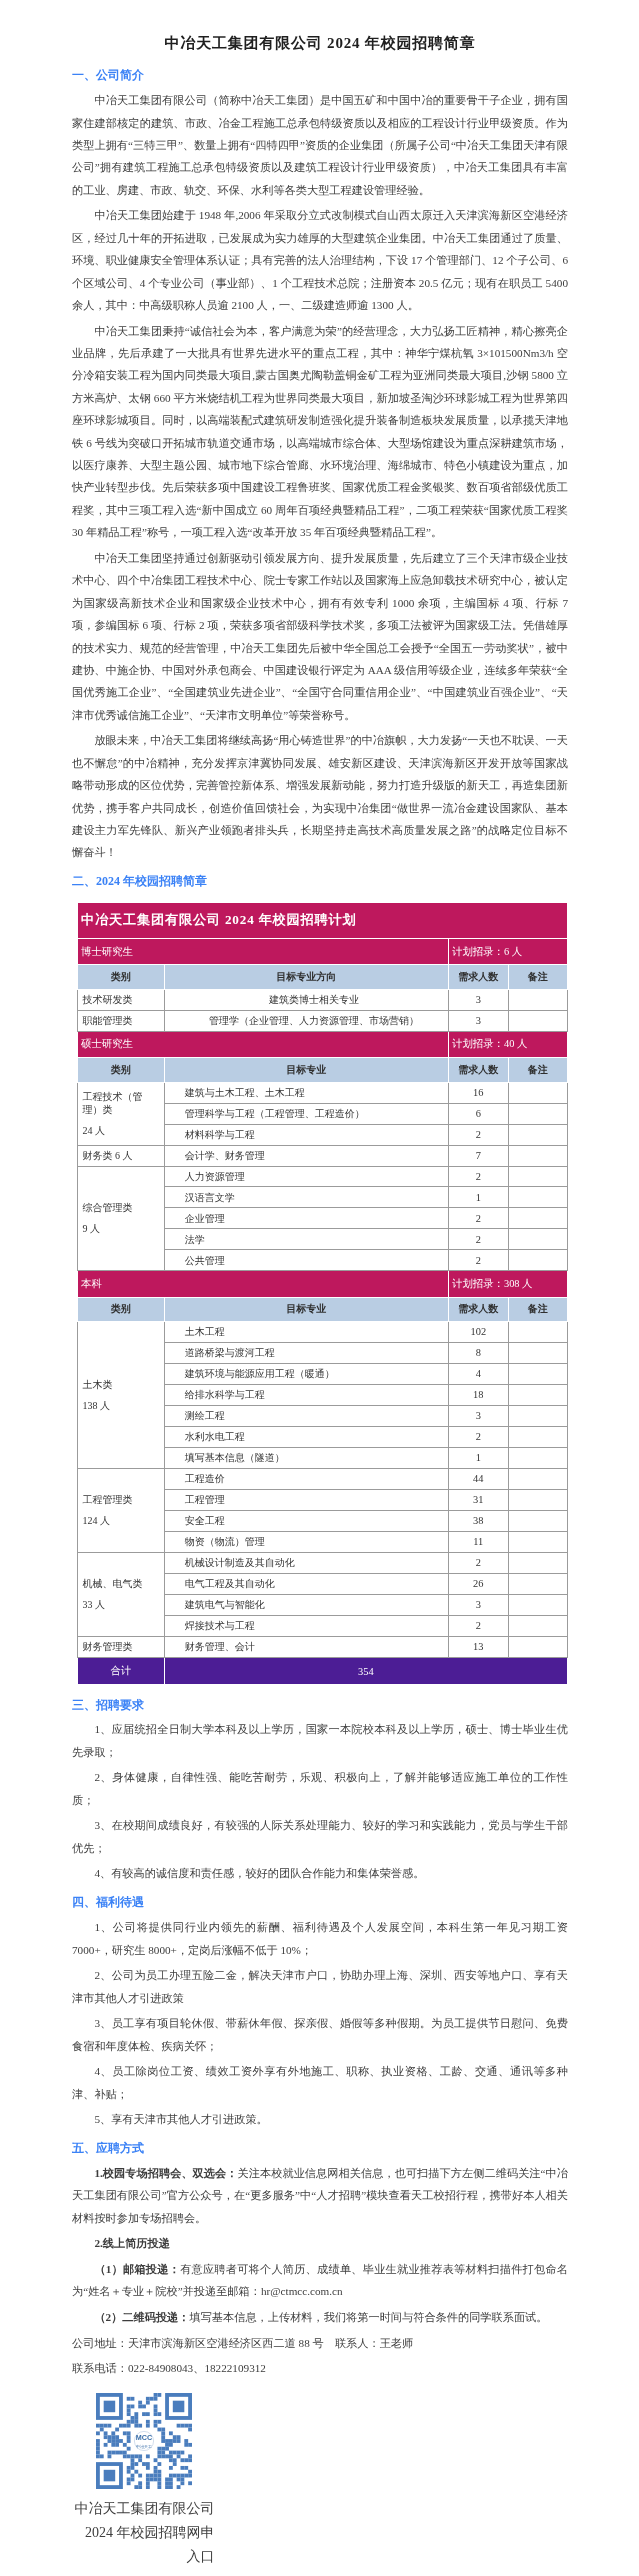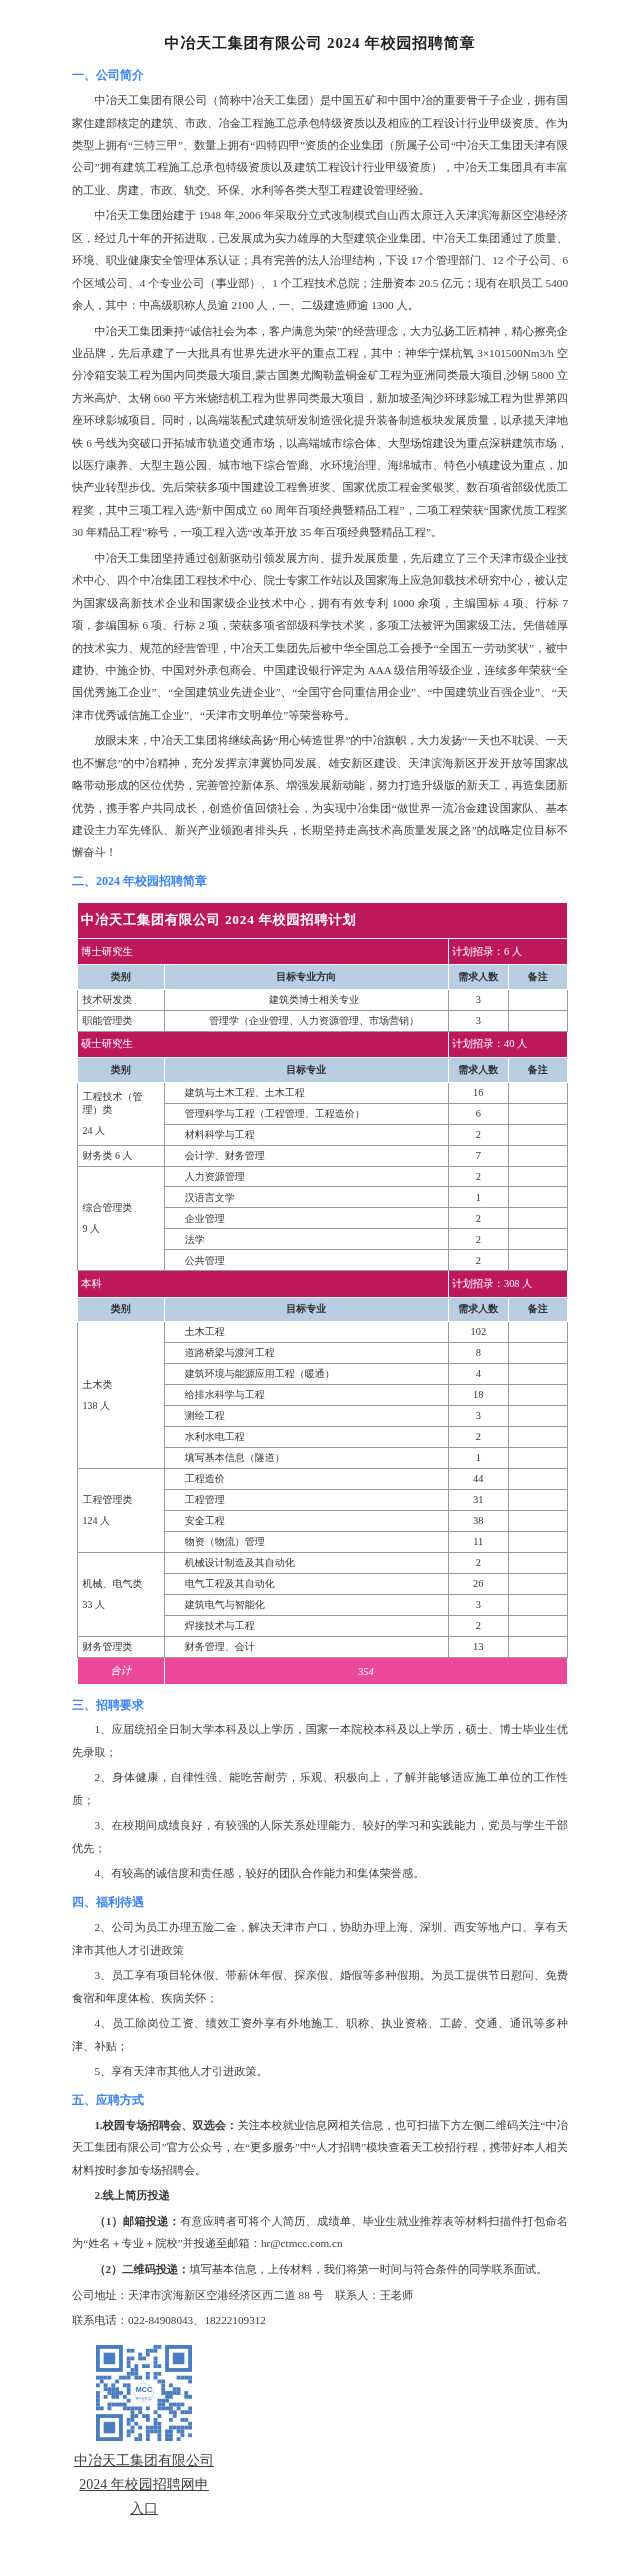--- a/index.html
+++ b/index.html
@@ -77,35 +77,33 @@
     background:#ffffff;
     padding:3.2px 4.8px;
     line-height:13.6px;
   }
   td.cat{text-align:left;}
   td.cat .hc{margin-top:7.2px;}
   td.major{text-align:left;padding-left:20px;}
   td.major.center{text-align:center;}
   td.num{text-align:center;font-size:10.4px;}
   tr.total td{
-    background:#ec4899;
+    background:#4c1d95;
     color:#ffffff;
     text-align:center;
     border:1.6px solid #ffffff;
     padding:6.4px 3.2px;
     font-size:10.4px;
-    font-style:italic;
   }
 
   
   .qr-wrap{
     width:141px;
     margin:13px 0 0 1.6px;
-    text-align:center;
-    text-decoration:underline;
+    text-align:right;
   }
   .qr-box{
     width:96px;height:96px;
     margin:0 auto 8px auto;
   }
   .qr-caption{
     font-size:14px;
     line-height:24px;
     color:#3d3d3d;
     margin:0;
@@ -338,20 +336,21 @@
     </tbody>
   </table>
 
   <div class="sec-heading">三、招聘要求</div>
   <p class="body-par">1、应届统招全日制大学本科及以上学历，国家一本院校本科及以上学历，硕士、博士毕业生优先录取；</p>
   <p class="body-par">2、身体健康，自律性强、能吃苦耐劳，乐观、积极向上，了解并能够适应施工单位的工作性质；</p>
   <p class="body-par">3、在校期间成绩良好，有较强的人际关系处理能力、较好的学习和实践能力，党员与学生干部优先；</p>
   <p class="body-par">4、有较高的诚信度和责任感，较好的团队合作能力和集体荣誉感。</p>
 
   <div class="sec-heading">四、福利待遇</div>
+  <p class="body-par">1、公司将提供同行业内领先的薪酬、福利待遇及个人发展空间，本科生第一年见习期工资 7000+，研究生 8000+，定岗后涨幅不低于 10%；</p>
   <p class="body-par">2、公司为员工办理五险二金，解决天津市户口，协助办理上海、深圳、西安等地户口、享有天津市其他人才引进政策</p>
   <p class="body-par">3、员工享有项目轮休假、带薪休年假、探亲假、婚假等多种假期。为员工提供节日慰问、免费食宿和年度体检、疾病关怀；</p>
   <p class="body-par">4、员工除岗位工资、绩效工资外享有外地施工、职称、执业资格、工龄、交通、通讯等多种津、补贴；</p>
   <p class="body-par">5、享有天津市其他人才引进政策。</p>
 
   <div class="sec-heading">五、应聘方式</div>
   <p class="body-par"><span class="lead-bold">1.校园专场招聘会、双选会：</span><span>关注本校就业信息网相关信息，也可扫描下方左侧二维码关注“中冶天工集团有限公司”官方公众号，在“更多服务”中“人才招聘”模块查看天工校招行程，携带好本人相关材料按时参加专场招聘会。</span></p>
   <p class="body-par lead-bold">2.线上简历投递</p>
   <p class="body-par"><span class="lead-bold">（1）邮箱投递：</span><span>有意应聘者可将个人简历、成绩单、毕业生就业推荐表等材料扫描件打包命名为“姓名＋专业＋院校”并投递至邮箱：hr@ctmcc.com.cn</span></p>
   <p class="body-par"><span class="lead-bold">（2）二维码投递：</span><span>填写基本信息，上传材料，我们将第一时间与符合条件的同学联系面试。</span></p>

